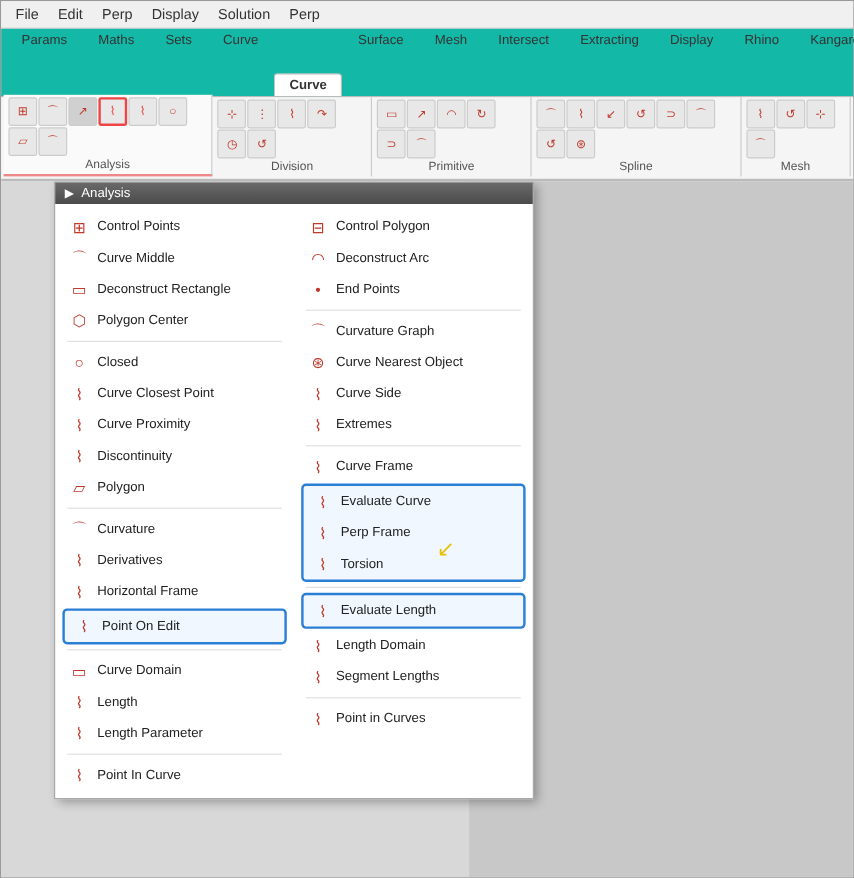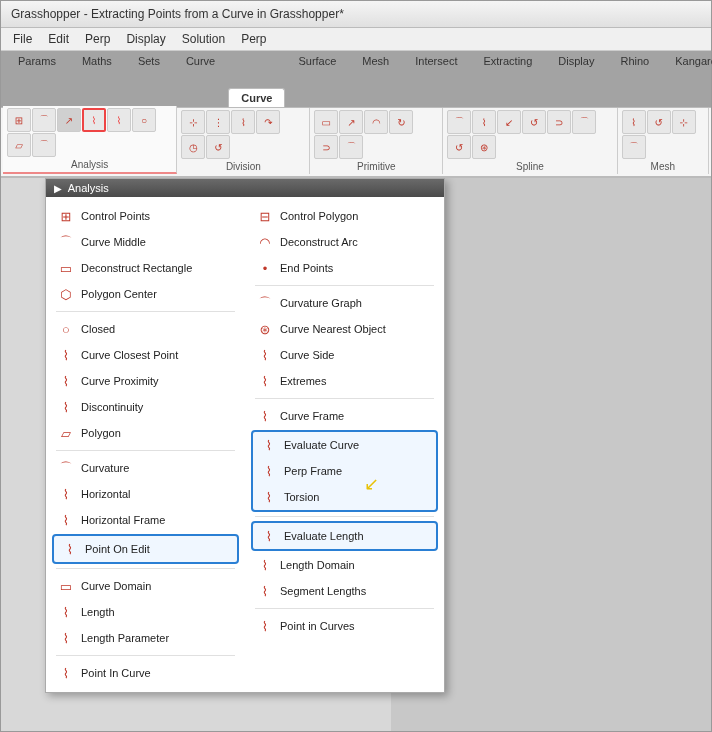--- a/index.html
+++ b/index.html
@@ -75,21 +75,21 @@
       cursor: pointer;
     }
     .toolbar-label {
       text-align: center;
       font-size: 10px;
       color: #555;
       margin-top: 2px;
     }
     .toolbar-tabs {
       display: flex;
-      background: #a3a3a3;
+      background: #14b8a6;
       border-bottom: 1px solid #bbb;
       padding: 0 4px;
       flex-shrink: 0;
     }
     .tab {
       padding: 3px 12px;
       font-size: 11px;
       cursor: pointer;
       border: 1px solid transparent;
       border-bottom: none;
@@ -181,23 +181,20 @@
       width: 320px;
       height: 100%;
       background: #c8c8c8;
     }
   </style>
 </head>
 <body>
 
 <div class="window">
 
-  <div class="title-bar">
-    <span>Grasshopper - Extracting Points from a Curve in Grasshopper*</span>
-  </div>
 
   <div class="menu-bar">
     <div class="menu-item">File</div>
     <div class="menu-item">Edit</div>
     <div class="menu-item">Perp</div>
     <div class="menu-item">Display</div>
     <div class="menu-item">Solution</div>
     <div class="menu-item">Perp</div>
   </div>
 
@@ -327,21 +324,21 @@
             <span class="item-icon">▱</span>
             <span>Polygon</span>
           </div>
           <hr class="dropdown-divider">
           <div class="dropdown-item">
             <span class="item-icon">⌒</span>
             <span>Curvature</span>
           </div>
           <div class="dropdown-item">
             <span class="item-icon">⌇</span>
-            <span>Horizontal</span>
+            <span>Derivatives</span>
           </div>
           <div class="dropdown-item">
             <span class="item-icon">⌇</span>
             <span>Horizontal Frame</span>
           </div>
           <div class="dropdown-item ring-blue" style="margin: 1px 2px;">
             <span class="item-icon">⌇</span>
             <span>Point On Edit</span>
           </div>
           <hr class="dropdown-divider">

